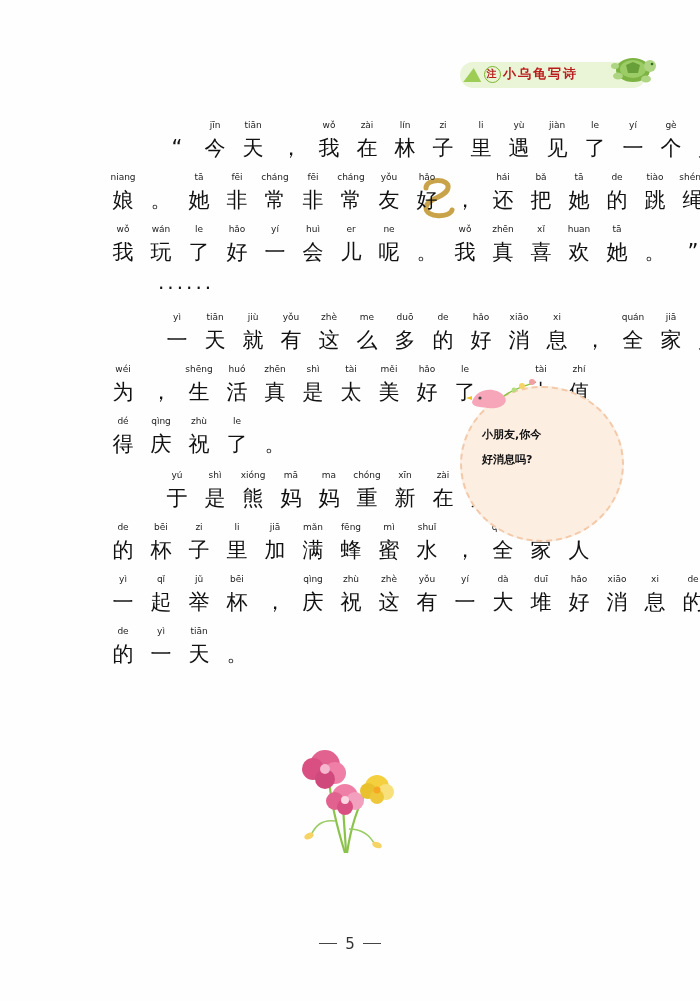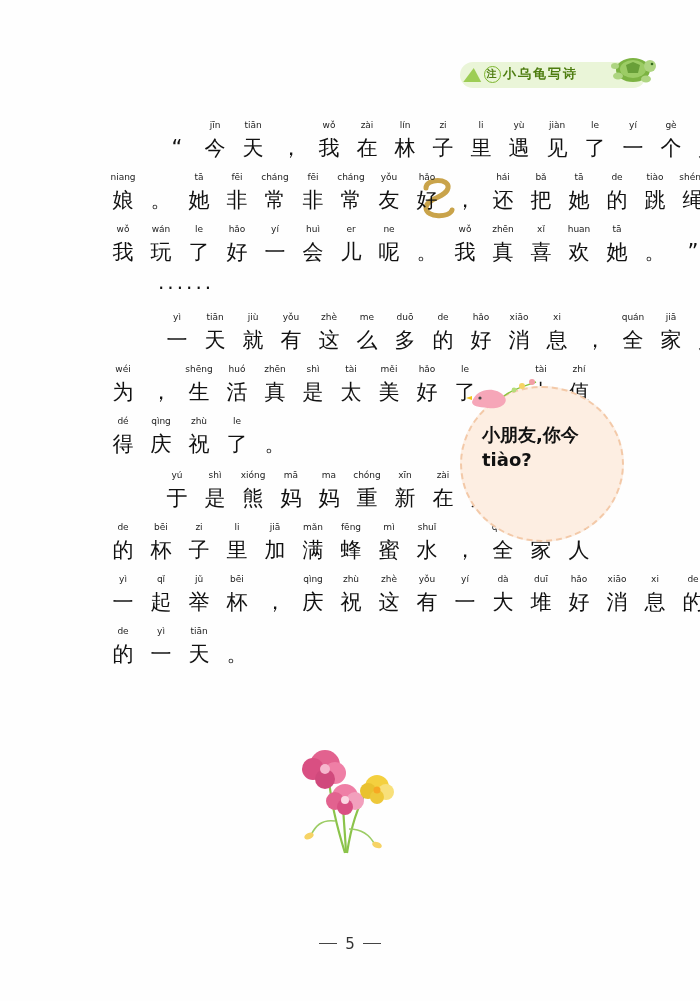--- a/index.html
+++ b/index.html
@@ -38,21 +38,21 @@
     background: #eaf5d8;
     border-radius: 13px;
   }
   .badge-title {
     position: absolute;
     left: 24px;
     top: 13px;
     font-family: "DejaVu Sans", sans-serif;
     font-size: 13px;
     font-weight: bold;
-    color: #4d7c0f;
+    color: #b91c1c;
     letter-spacing: 2px;
   }
   .badge-title .circ {
     display: inline-block;
     border: 1.4px solid #7db52e;
     border-radius: 50%;
     width: 15px;
     height: 15px;
     line-height: 14px;
     text-align: center;
@@ -155,21 +155,21 @@
     background: #fdeee2;
     border: 2px dashed #f3c9a8;
     border-radius: 50%;
   }
   .bubble-text {
     position: absolute;
     left: 30px;
     top: 46px;
     width: 118px;
     font-family: "DejaVu Sans", sans-serif;
-    font-size: 18px;
+    font-size: 11px;
     font-weight: bold;
     line-height: 25px;
     color: #111;
   }
   .bird {
     position: absolute;
     left: 14px;
     top: 0px;
     width: 76px;
     height: 42px;
@@ -270,21 +270,21 @@
       <path d="M6 26 C 10 12, 30 10, 38 20 C 44 27, 34 34, 22 32 C 12 31, 6 30, 6 26 Z" fill="#f6a6b8"></path>
       <circle cx="14" cy="22" r="1.6" fill="#444"></circle>
       <path d="M6 24 L0 22 L6 20" fill="#f0c419"></path>
       <path d="M38 20 C 48 12, 60 10, 70 6" stroke="#8cc63f" stroke-width="1.5" fill="none"></path>
       <circle cx="56" cy="10" r="3" fill="#f6d365"></circle>
       <circle cx="66" cy="6" r="3" fill="#f29ea6"></circle>
       <circle cx="48" cy="14" r="2.4" fill="#b5dd7a"></circle>
     </svg>
     <div class="bubble-text">
       <div>小朋友,你今</div>
-      <div>tiào?</div>
+      <div>好消息吗?</div>
     </div>
   </div>
 
   <svg class="flower" viewBox="0 0 130 125">
     <path d="M60 118 C 52 92, 46 70, 44 44" stroke="#8bc34a" stroke-width="2.2" fill="none"></path>
     <path d="M62 118 C 66 92, 72 72, 82 56" stroke="#8bc34a" stroke-width="2.2" fill="none"></path>
     <path d="M61 118 C 60 96, 58 80, 58 66" stroke="#8bc34a" stroke-width="2.2" fill="none"></path>
     <path d="M50 86 C 36 84, 30 92, 26 100" stroke="#9ccc65" stroke-width="1.6" fill="none"></path>
     <path d="M64 94 C 78 94, 86 102, 90 110" stroke="#9ccc65" stroke-width="1.6" fill="none"></path>
     <ellipse cx="24" cy="101" rx="5" ry="3" fill="#f6d365" transform="rotate(-25 24 101)"></ellipse>

